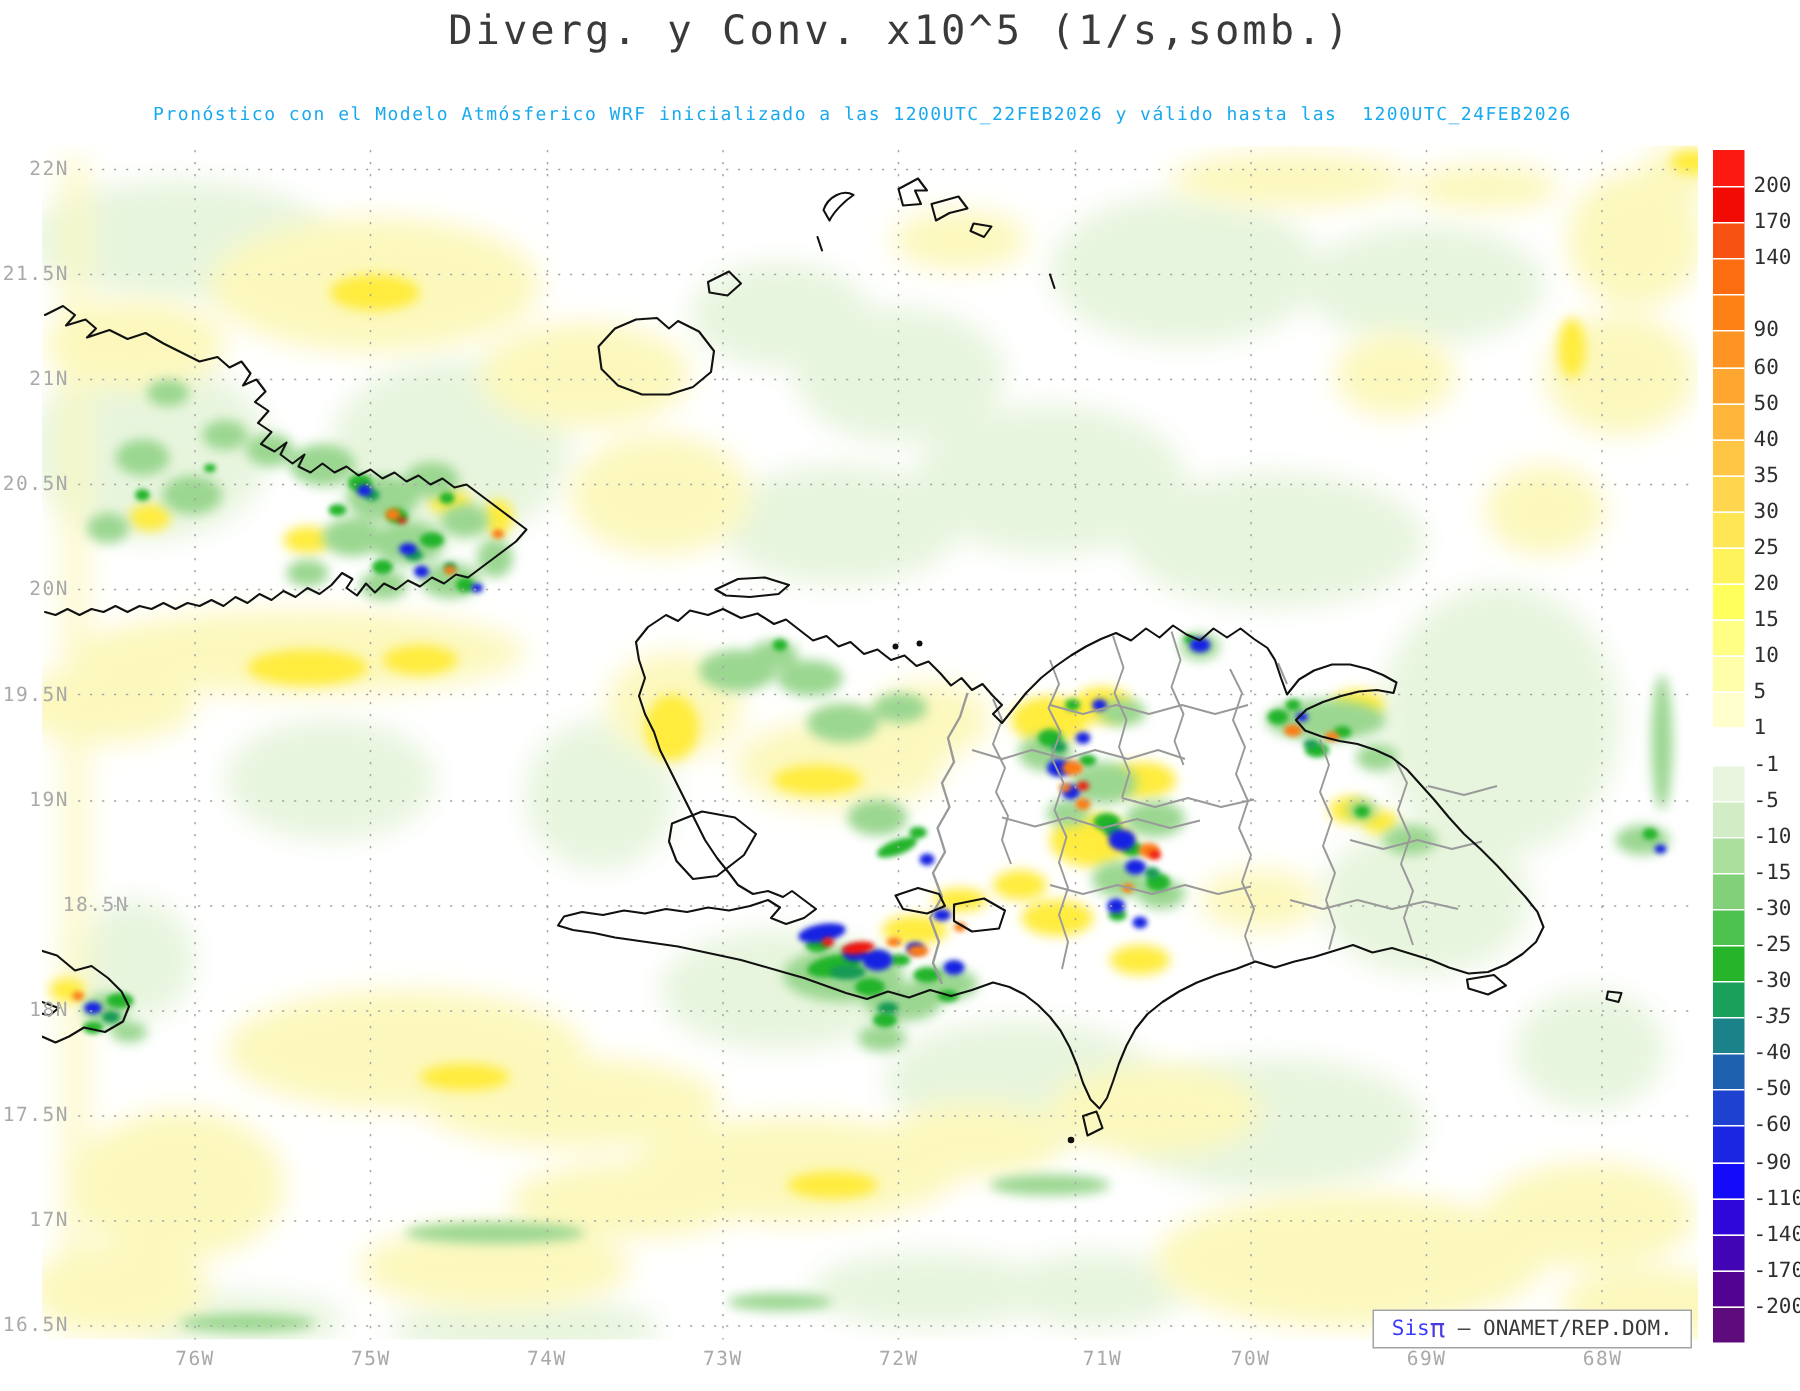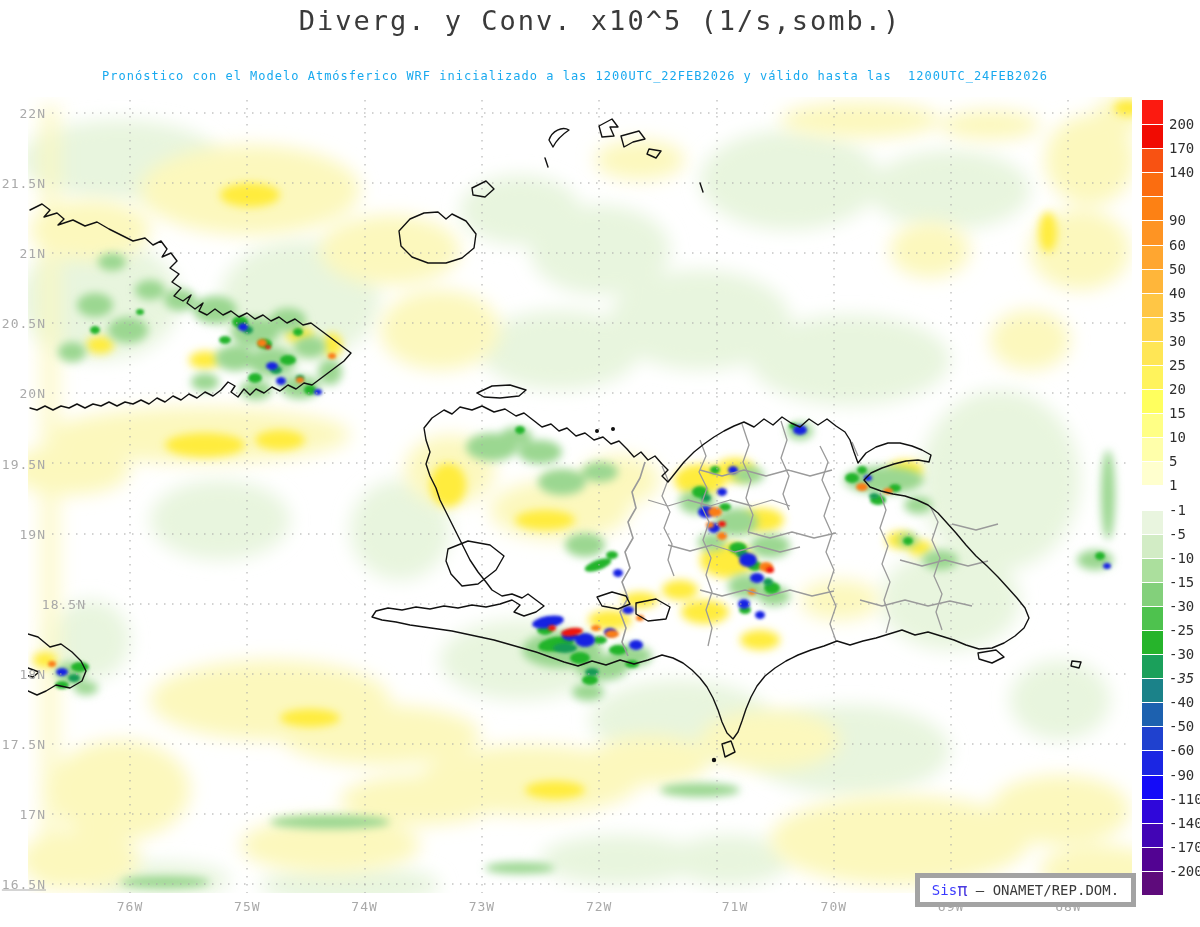--- a/index.html
+++ b/index.html
@@ -14,21 +14,21 @@
   .map-svg{position:absolute;left:0;top:0;width:1200px;height:927px;}
   .lat-label{position:absolute;left:0;width:46px;text-align:right;transform:translateY(-50%);
              font-size:13px;color:#a9a9a9;letter-spacing:1px;white-space:nowrap;}
   .lon-label{position:absolute;top:899px;transform:translateX(-50%);
              font-size:13px;color:#a9a9a9;letter-spacing:1px;}
   #colorbar{position:absolute;left:1142px;top:100px;width:21px;height:795px;}
   .cb-cell{position:absolute;left:0;width:21px;box-sizing:border-box;}
   .cb-label{position:absolute;left:27px;transform:translateY(-50%);
             font-size:14px;color:#2e2e2e;white-space:nowrap;}
   .sispi{position:absolute;left:915px;top:873px;width:211px;height:24px;background:#fff;
-         border:5px solid #a3a3a3;display:flex;align-items:center;justify-content:center;
+         border:1px solid #a3a3a3;display:flex;align-items:center;justify-content:center;
          font-size:14px;color:#3a3a3a;white-space:pre;}
   .sispi .sis{color:#3a3aff;}
   .sispi .pi{color:#4a3ae0;font-size:17px;line-height:14px;}
 </style>
 </head>
 <body>
 
 <div class="page">
 
   <div class="title">Diverg. y Conv. x10^5 (1/s,somb.)</div>
@@ -371,21 +371,21 @@
       <div class="lat-label" style="top: 183.1px;">21.5N</div>
       <div class="lat-label" style="top: 253.2px;">21N</div>
       <div class="lat-label" style="top: 323.3px;">20.5N</div>
       <div class="lat-label" style="top: 393.4px;">20N</div>
       <div class="lat-label" style="top: 463.5px;">19.5N</div>
       <div class="lat-label" style="top: 533.6px;">19N</div>
       <div class="lat-label" style="top: 603.7px; margin-left: 40px;">18.5N</div>
       <div class="lat-label" style="top: 673.8px;">18N</div>
       <div class="lat-label" style="top: 743.9px;">17.5N</div>
       <div class="lat-label" style="top: 814px;">17N</div>
-      <div class="lat-label" style="top: 884.1px; text-decoration: underline;">16.5N</div>
+      <div class="lat-label" style="top: 884.1px;">16.5N</div>
     </div>
   <div id="lon-labels">
       <div class="lon-label" style="left: 130px;">76W</div>
       <div class="lon-label" style="left: 247.3px;">75W</div>
       <div class="lon-label" style="left: 364.6px;">74W</div>
       <div class="lon-label" style="left: 481.9px;">73W</div>
       <div class="lon-label" style="left: 599.2px;">72W</div>
       <div class="lon-label" style="left: 703px; margin-left: 32px;">71W</div>
       <div class="lon-label" style="left: 833.8px;">70W</div>
       <div class="lon-label" style="left: 951.1px;">69W</div>

